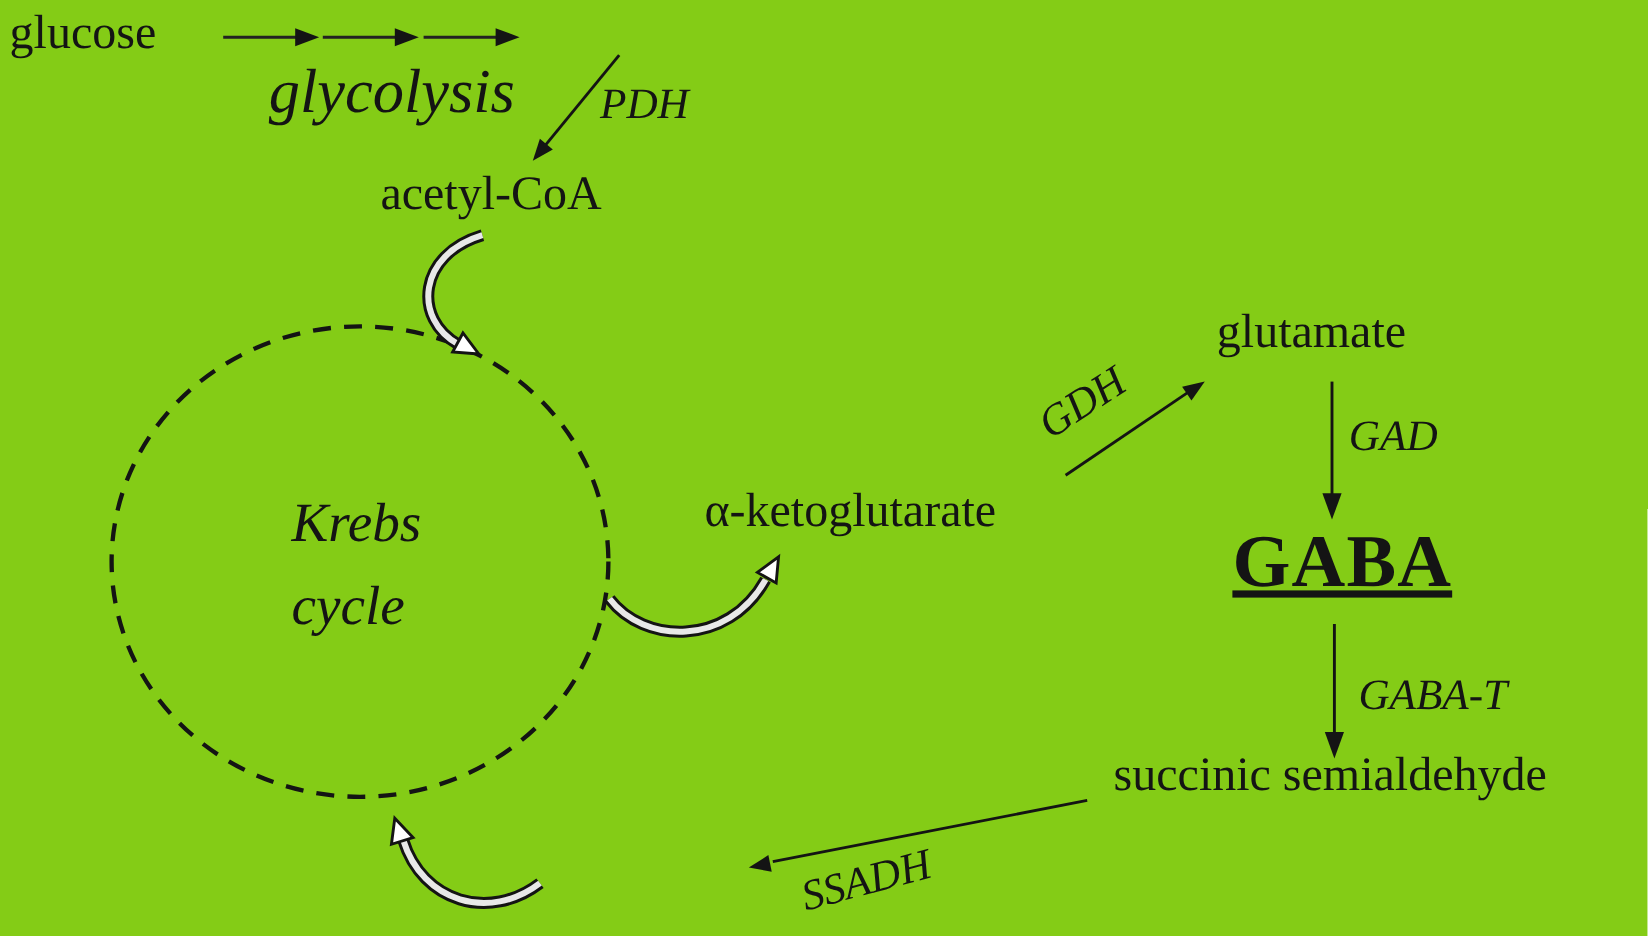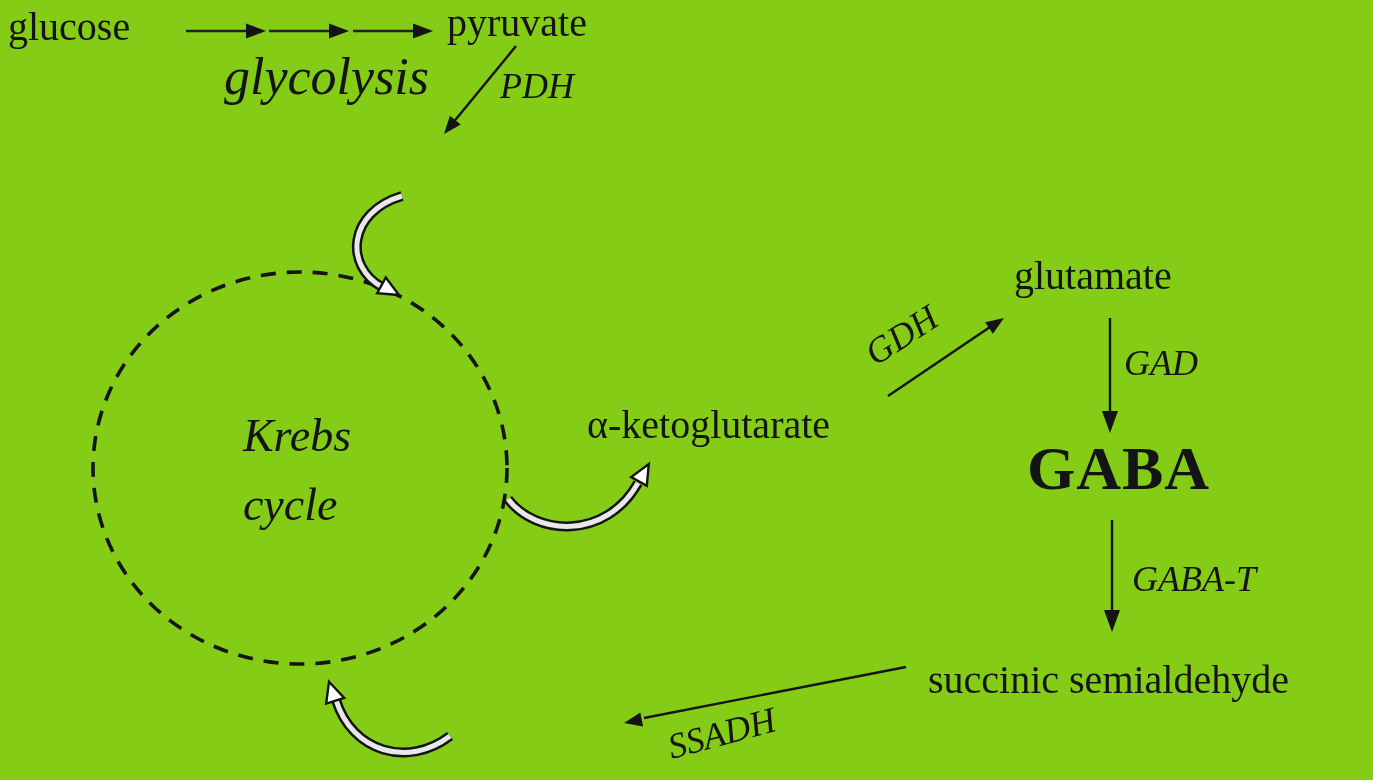--- a/index.html
+++ b/index.html
@@ -73,40 +73,40 @@
     <g>
       <line x1="906" y1="667" x2="644" y2="718" stroke="#141414" stroke-width="2.4"></line>
       <polygon points="624,723 640.3,712.6 643.1,726.4" fill="#141414"></polygon>
     </g>
   </svg>
 
   <div class="lbl metab" style="left:8px;top:6px;">glucose</div>
 
   <div class="lbl enz" style="left:224px;top:50px;font-size:52px;">glycolysis</div>
 
-  <div class="lbl metab" style="left:447px;top:2px;">pyruvate</div>
 
   <div class="lbl enz" style="left:500px;top:68px;">PDH</div>
 
+  <div class="lbl metab" style="left:317px;top:140px;">acetyl-CoA</div>
 
   <div class="lbl krebs" style="left:297px;top:470px;">
     <div>Krebs</div>
     <div>cycle</div>
   </div>
 
   <div class="lbl metab" style="left:587px;top:404px;text-align:center;">α-ketoglutarate</div>
 
   <div class="lbl enz rot" style="left:902px;top:336px;transform:translate(-50%,-50%) rotate(-33deg);">GDH</div>
 
   <div class="lbl metab" style="left:1014px;top:255px;">glutamate</div>
 
   <div class="lbl enz" style="left:1124px;top:345px;">GAD</div>
 
-  <div class="lbl gaba" style="left:1027px;top:436px;">GABA</div>
+  <div class="lbl gaba" style="left:1027px;top:436px;text-decoration:underline;">GABA</div>
 
   <div class="lbl enz" style="left:1132px;top:541px;margin-top:20px;">GABA-T</div>
 
-  <div class="lbl metab" style="left:928px;top:659px;">succinic semialdehyde</div>
+  <div class="lbl metab" style="left:928px;top:624px;">succinic semialdehyde</div>
 
   <div class="lbl enz rot" style="left:722px;top:734px;transform:translate(-50%,-50%) rotate(-15deg);">SSADH</div>
 
 
 </div>
 
 </body></html>

